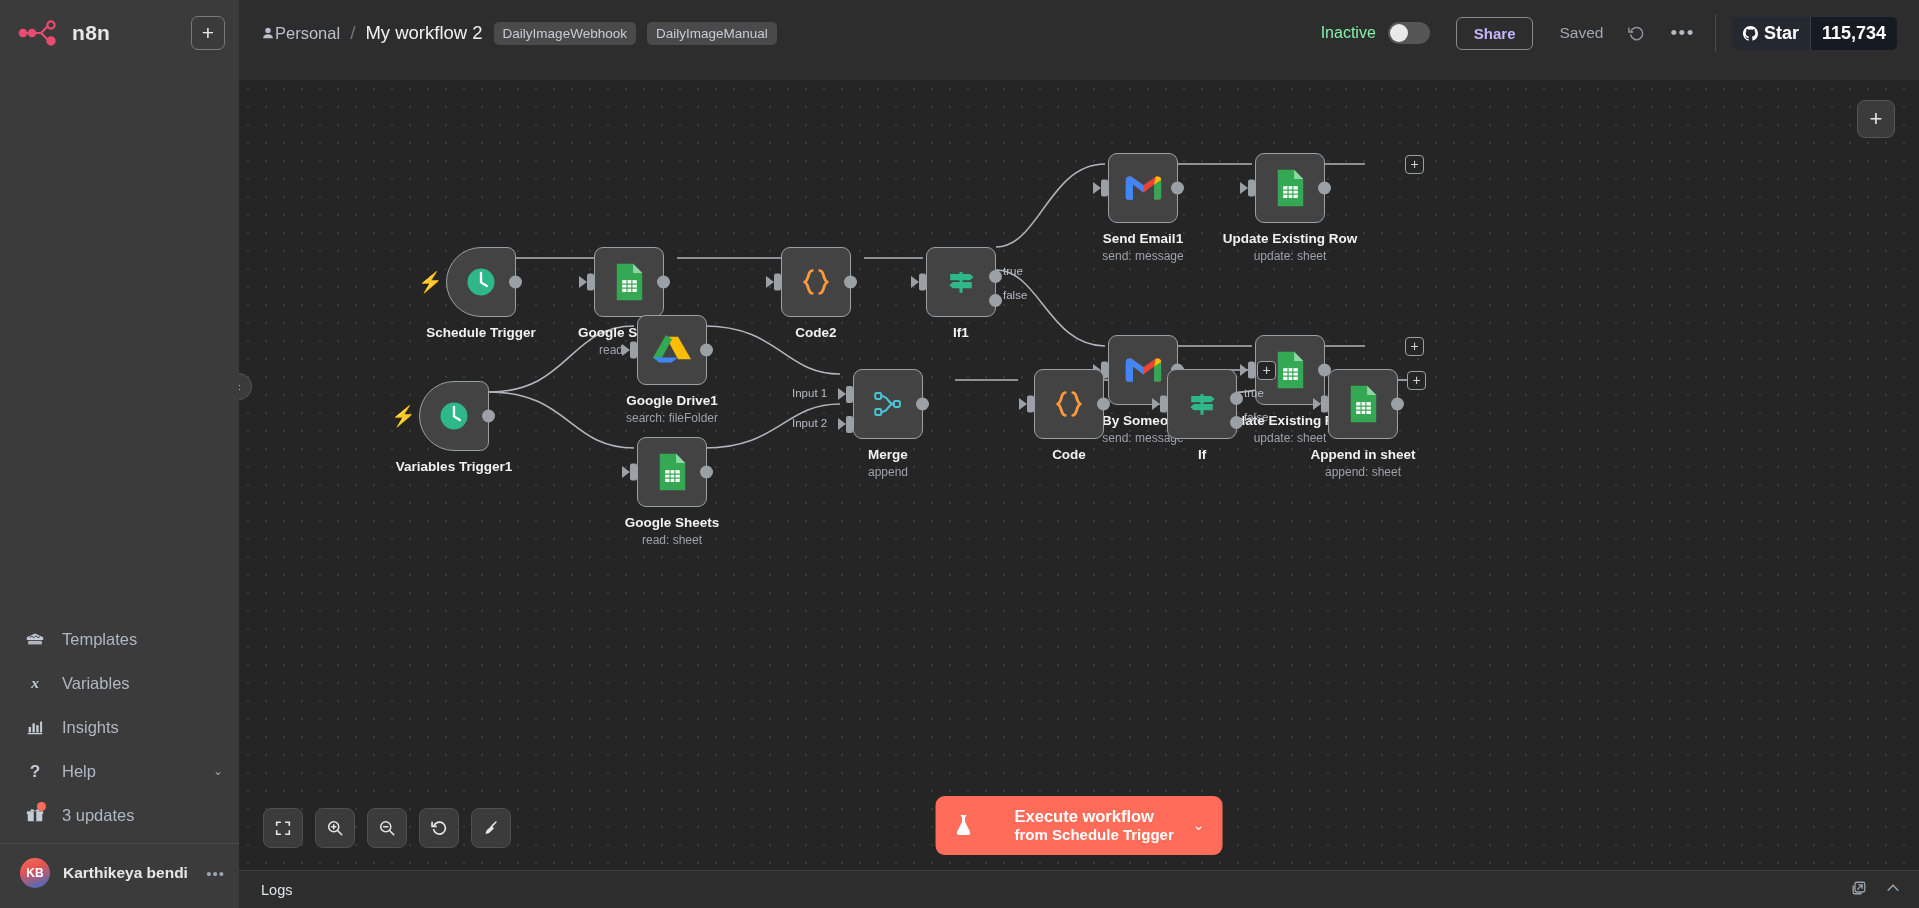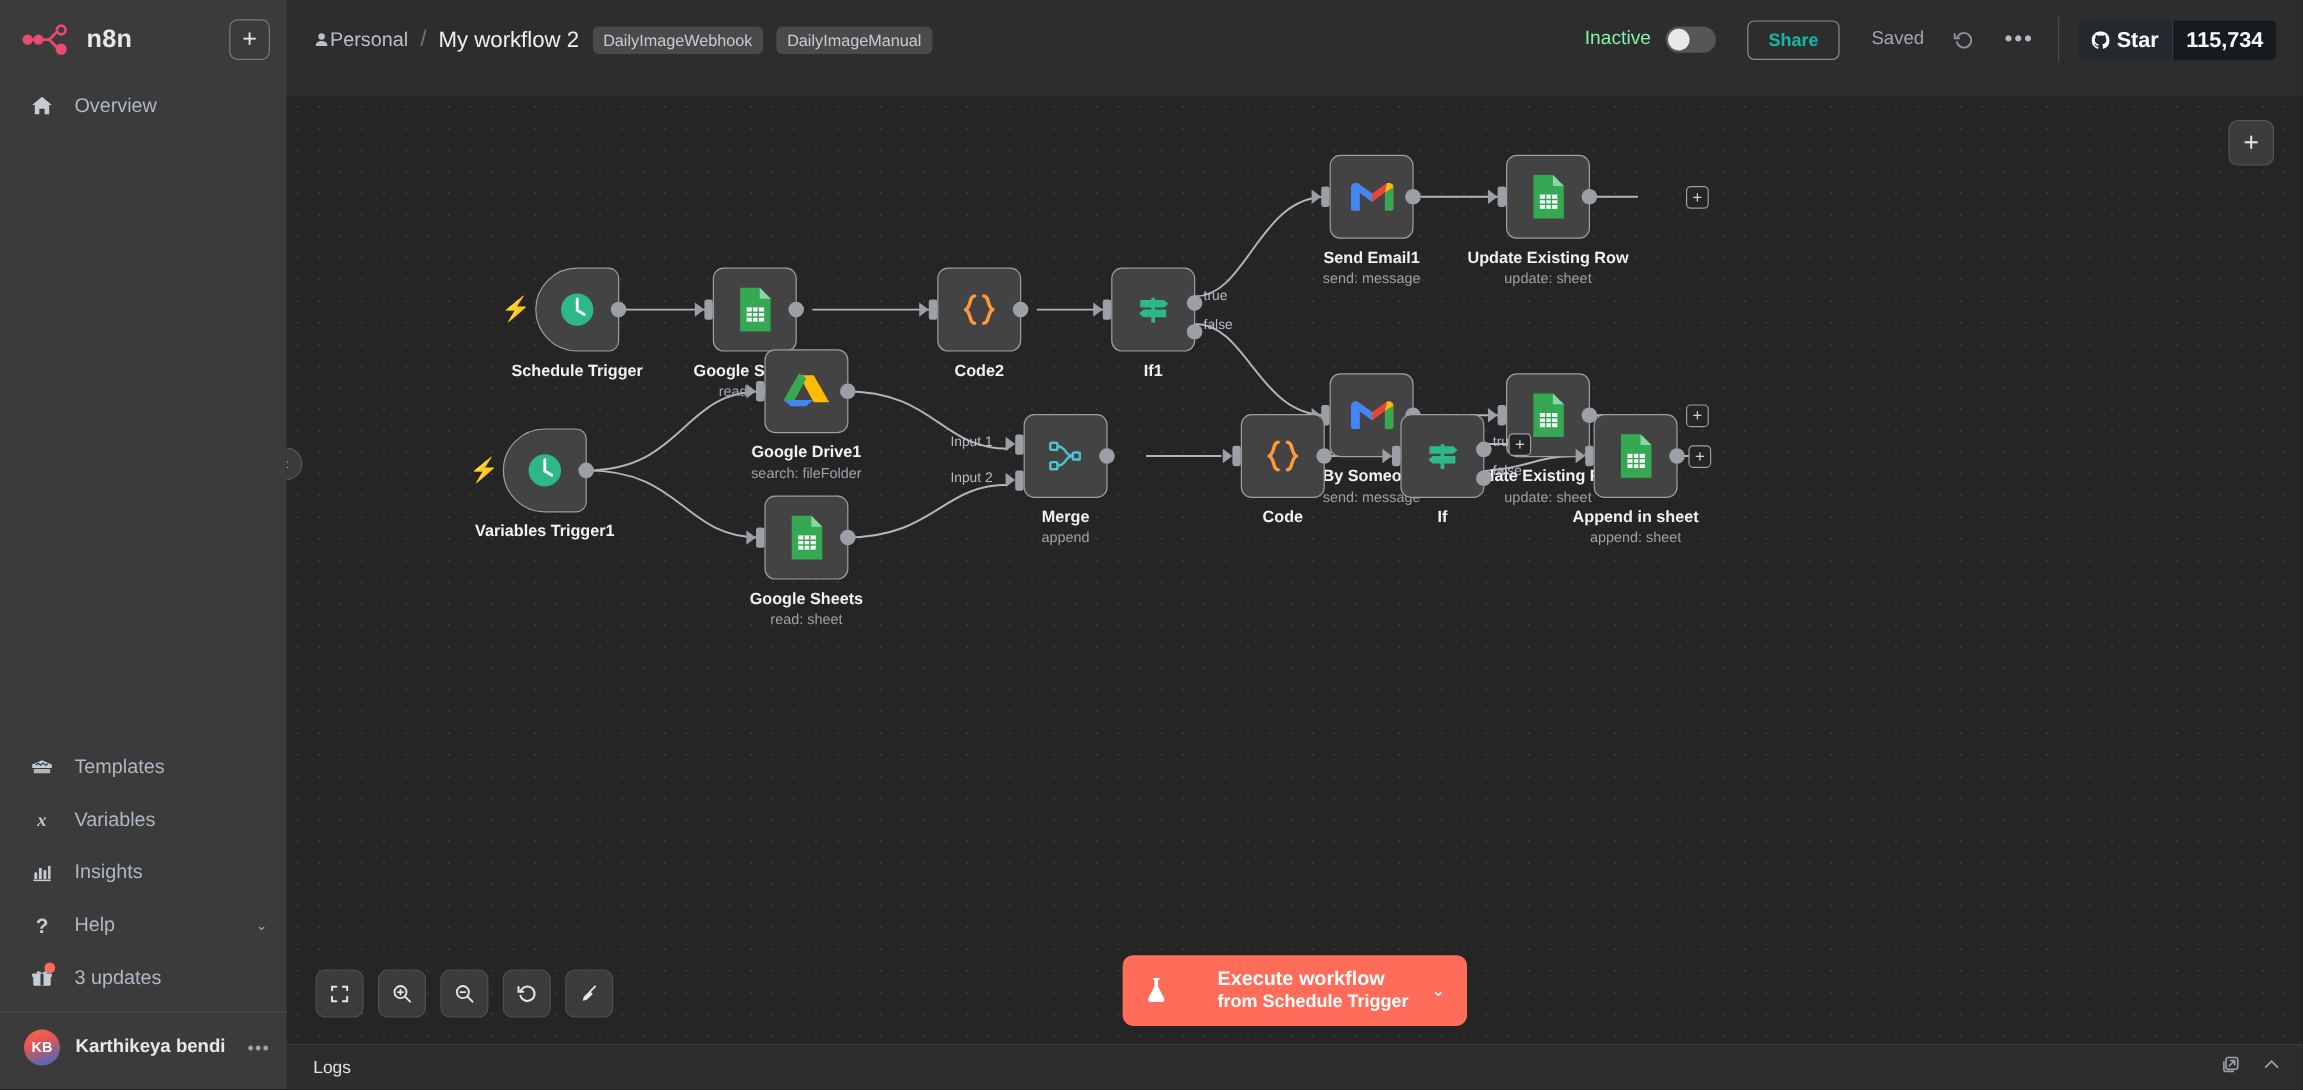--- a/index.html
+++ b/index.html
@@ -69,21 +69,21 @@
     white-space: nowrap;
   }
   .hdr-right { margin-left: auto; display: flex; align-items: center; gap: 0; }
   .inactive-lbl { color: #86efac; font-size: 16px; margin-right: 12px; }
   .toggle {
     width: 42px; height: 22px; border-radius: 11px; background: #565656;
     position: relative; cursor: pointer; margin-right: 26px;
   }
   .toggle .knob { position: absolute; width: 18px; height: 18px; border-radius: 50%; background: #e9e9e9; top: 2px; left: 2px; }
   .share-btn {
-    border: 1px solid #8b8b8b; border-radius: 6px; color: #14b8a6;
+    border: 1px solid #8b8b8b; border-radius: 6px; color: #c4b5fd;
     font-size: 15px; font-weight: bold; padding: 7px 17px; cursor: pointer; background: transparent;
   }
   .saved-lbl { color: #9fa7b1; font-size: 15.5px; margin-left: 26px; }
   .hist-icon { color: #8d949d; margin-left: 24px; cursor: pointer; display: flex; }
   .more-dots { color: #b2b9c2; font-size: 19px; letter-spacing: 1.5px; margin: 0 20px 0 24px; cursor: pointer; }
   .hdr-sep { width: 1px; height: 38px; background: #4a4a4a; margin-right: 16px; }
   .gh {
     display: flex; align-items: stretch; border-radius: 5px; overflow: hidden;
     font-size: 18px; cursor: pointer; margin-right: 8px;
   }
@@ -115,21 +115,21 @@
   }
   .canvas-add {
     position: absolute; right: 24px; top: 20px; width: 38px; height: 38px;
     background: #3b3b3b; border: 1px solid #565656; border-radius: 8px;
     color: #e4e4e4; font-size: 22px; display: flex; align-items: center; justify-content: center;
     cursor: pointer; z-index: 12;
   }
   svg.edges { position: absolute; inset: 0; width: 100%; height: 100%; pointer-events: none; }
 
   
-  .node { position: absolute; cursor: pointer; }
+  .node { position: absolute; cursor: pointer; margin-top: 24px; }
   .node-box {
     width: 70px; height: 70px; background: #434343; border: 1px solid #9aa0a6;
     border-radius: 9px; display: flex; align-items: center; justify-content: center;
     position: relative;
   }
   .node-box.trigger { border-top-left-radius: 36px; border-bottom-left-radius: 36px; }
   .node-label {
     position: absolute; top: 78px; left: 50%; transform: translateX(-50%);
     color: #f2f2f2; font-size: 13.5px; font-weight: bold; white-space: nowrap; text-align: center;
   }
@@ -210,28 +210,20 @@
             <circle cx="33" cy="5" r="3.6"></circle>
             <circle cx="33" cy="21" r="3.6" fill="#ea4b71"></circle>
             <path d="M8 13 H11 M17 13 H23 M23 13 L30 6 M23 13 L30 20"></path>
           </g>
         </svg>
       </span>
       <span class="brand-name">n8n</span>
       <button class="add-btn">+</button>
     </div>
 
-    <div class="sb-item sb-overview">
-      <span class="ico">
-        <svg viewBox="0 0 22 22" width="20" height="20" fill="#c4ccd6">
-            <path d="M11 3 L20 10.5 h-2.4 V19 h-4.2 v-5h-4.8 v5 H4.4 v-8.5 H2 Z"></path>
-          </svg>
-      </span>
-      <span>Overview</span>
-    </div>
 
     <div class="sb-spacer"></div>
 
     <div class="sb-bottom">
       <div class="sb-item">
         <span class="ico">
           <svg viewBox="0 0 22 22" width="20" height="20" fill="#c4ccd6">
               <path d="M2 9 L11 5 l9 4 v3 H2 Z"></path>
               <path d="M3.5 13 h15 v4 h-15 Z" opacity=".85"></path>
               <path d="M5 9.4 l2.6-1.6 2 1.8 2.3-2 2.4 1.9 2.2-1.2" stroke="#3b3b3b" stroke-width="1.1" fill="none"></path>

